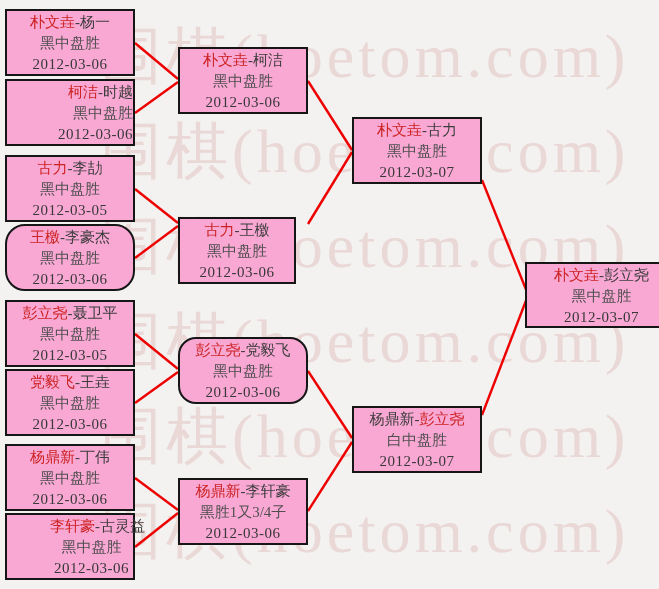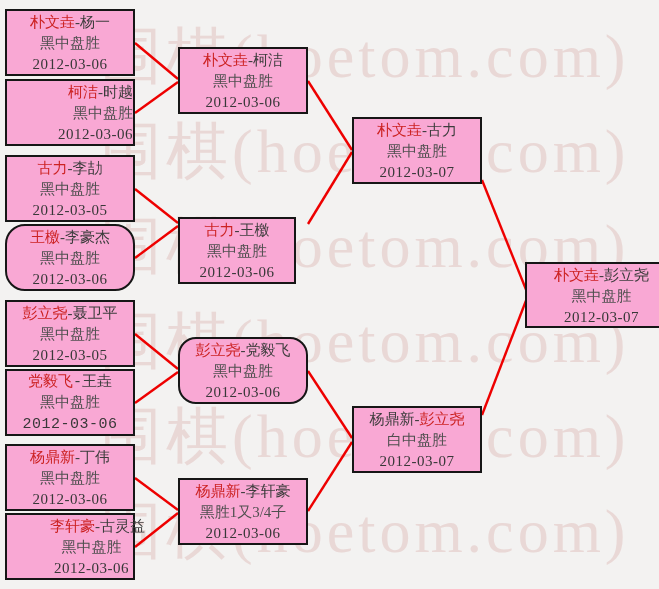--- a/index.html
+++ b/index.html
@@ -99,21 +99,21 @@
       <div class="match-box" style="left: 5px; top: 224px; width: 130px; height: 67px; border-radius: 20px;">
         <div class="match-names"><span class="player winner">王檄</span><span class="dash">-</span><span class="player">李豪杰</span></div>
         <div class="match-result">黑中盘胜</div>
         <div class="match-date">2012-03-06</div>
       </div>
       <div class="match-box" style="left: 5px; top: 300px; width: 130px; height: 67px;">
         <div class="match-names"><span class="player winner">彭立尧</span><span class="dash">-</span><span class="player">聂卫平</span></div>
         <div class="match-result">黑中盘胜</div>
         <div class="match-date">2012-03-05</div>
       </div>
-      <div class="match-box" style="left: 5px; top: 369px; width: 130px; height: 67px; font-family: Liberation Mono, monospace;">
+      <div class="match-box" style="left: 5px; top: 369px; width: 130px; height: 67px;">
         <div class="match-names"><span class="player winner">党毅飞</span><span class="dash">-</span><span class="player">王垚</span></div>
         <div class="match-result">黑中盘胜</div>
         <div class="match-date">2012-03-06</div>
       </div>
       <div class="match-box" style="left: 5px; top: 444px; width: 130px; height: 67px;">
         <div class="match-names"><span class="player winner">杨鼎新</span><span class="dash">-</span><span class="player">丁伟</span></div>
         <div class="match-result">黑中盘胜</div>
         <div class="match-date">2012-03-06</div>
       </div>
       <div class="match-box" style="left: 5px; top: 513px; width: 130px; height: 67px; padding-left: 43px;">

